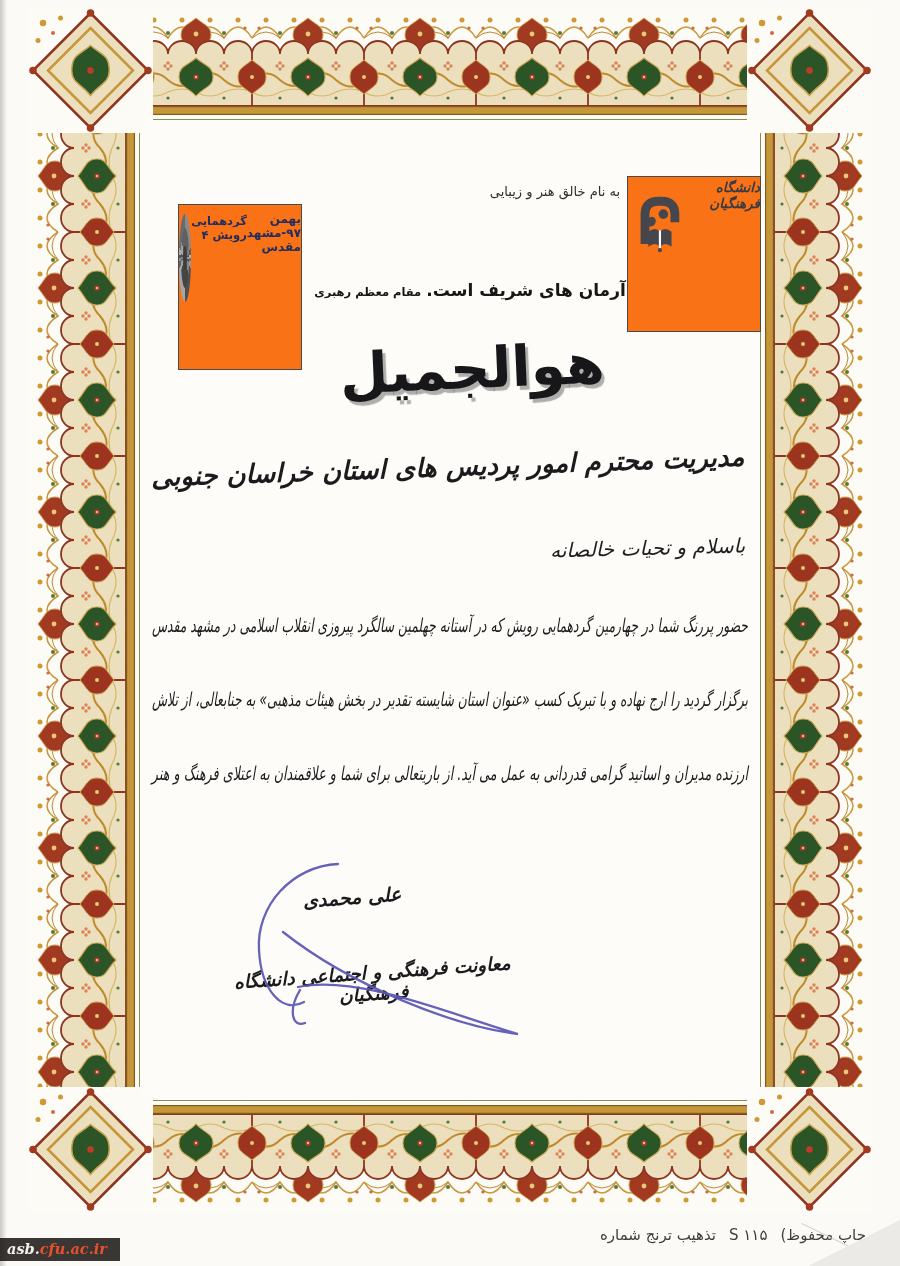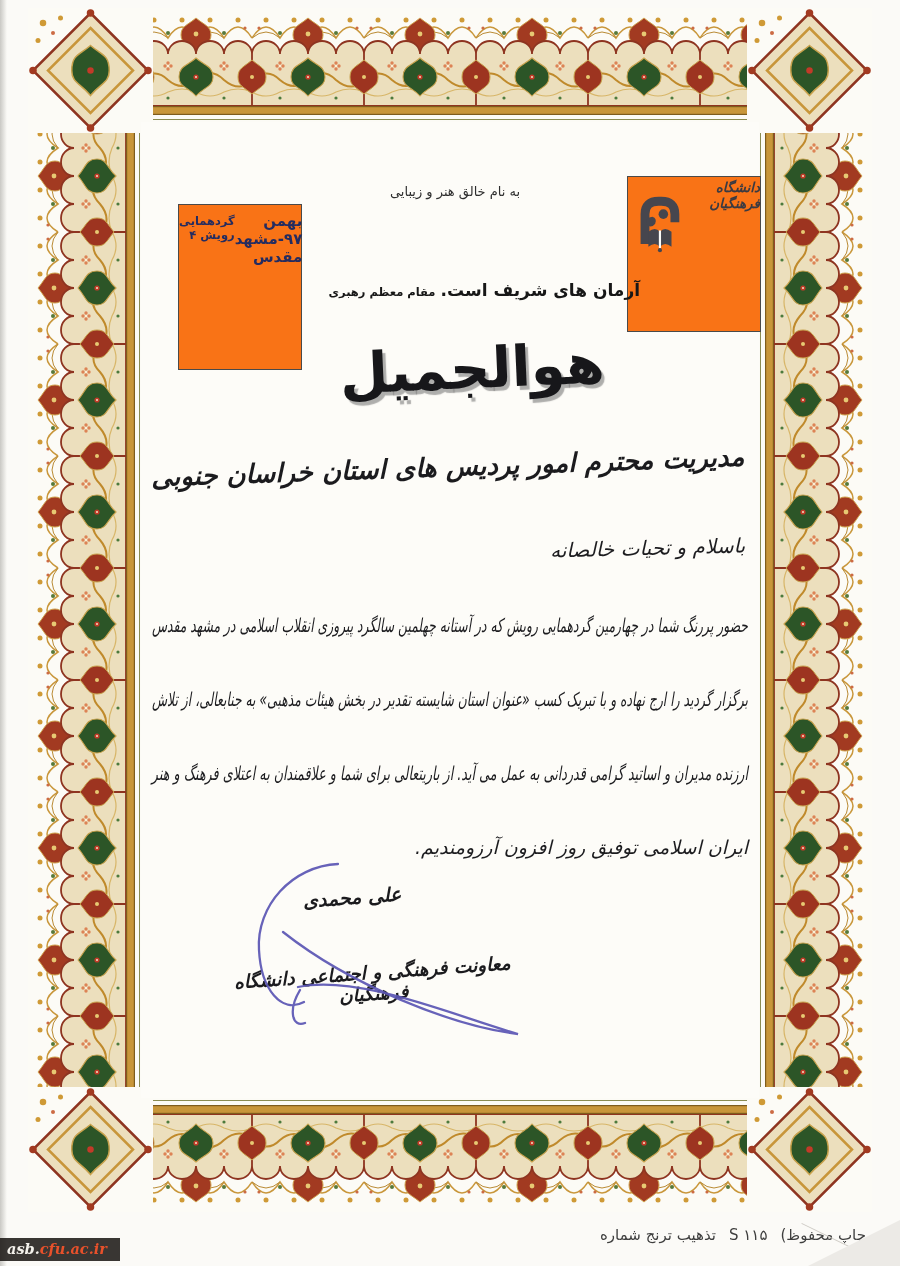--- a/index.html
+++ b/index.html
@@ -19,28 +19,28 @@
   .rosette{position:relative;width:88px;height:88px;margin-top:9px;border-radius:50%;
     background:conic-gradient(#8a8a8a 0 30deg,#5c5c5c 0 60deg,#b2b2b2 0 90deg,#6e6e6e 0 120deg,
       #989898 0 150deg,#4f4f4f 0 180deg,#a6a6a6 0 210deg,#646464 0 240deg,#8f8f8f 0 270deg,
       #575757 0 300deg,#aeaeae 0 330deg,#6a6a6a 0 360deg);}
   .rosette::after{content:"";position:absolute;inset:16%;border-radius:50%;
     background:conic-gradient(from 18deg,#7b7b7b 0 30deg,#4a4a4a 0 60deg,#9c9c9c 0 90deg,
       #555 0 120deg,#8a8a8a 0 150deg,#454545 0 180deg,#a0a0a0 0 210deg,#5e5e5e 0 240deg,
       #828282 0 270deg,#4e4e4e 0 300deg,#a6a6a6 0 330deg,#606060 0 360deg);}
   .rosette::before{content:"";position:absolute;inset:36%;border-radius:50%;background:#3d3d3d;z-index:3;}
   .badge-caption{font-size:11.5px;font-weight:bold;color:#242c60;margin-top:9px;}
-  .badge-caption2{font-size:15px;font-weight:bold;color:#242c60;margin-top:7px;}
+  .badge-caption2{font-size:12px;font-weight:bold;color:#242c60;margin-top:7px;}
   .uni-name{font-size:13.5px;font-style:italic;font-weight:bold;color:#3a3a42;margin-top:2px;}
 
-  .bismillah{position:absolute;left:390px;top:184px;width:230px;text-align:left;
+  .bismillah{position:absolute;left:390px;top:184px;width:230px;text-align:right;
     font-size:13px;color:#2e2e2e;direction:rtl;}
   .quote1{position:absolute;left:300px;top:227px;width:340px;text-align:center;
     font-size:17px;font-weight:bold;color:#171717;direction:rtl;}
-  .quote2{position:absolute;left:300px;top:280px;width:340px;text-align:right;direction:rtl;color:#171717;}
+  .quote2{position:absolute;left:300px;top:280px;width:340px;text-align:center;direction:rtl;color:#171717;}
   .quote2 .q2{font-size:17px;font-weight:bold;}
   .quote2 .attr{font-size:11.5px;font-weight:bold;}
 
   .title{position:absolute;left:143px;right:143px;top:336px;text-align:center;direction:rtl;
     font-size:56px;font-weight:900;color:#17171a;transform:translateX(22px) rotate(-2.5deg);
     text-shadow:3px 4px 1px rgba(110,110,110,.55);}
 
   .addressee{position:absolute;right:155px;top:452px;direction:rtl;font-size:26px;font-weight:bold;
     font-style:italic;color:#1b1b1e;transform:rotate(-2deg);}
   .salutation{position:absolute;right:155px;top:536px;direction:rtl;font-size:20px;font-style:italic;
@@ -191,21 +191,20 @@
 
     <div class="title">هوالجمیل</div>
 
     <div class="addressee">مدیریت محترم امور پردیس های استان خراسان جنوبی</div>
     <div class="salutation">باسلام و تحیات خالصانه</div>
 
     <div class="body-text">
       <span class="line" style="transform: scaleX(0.650655);">حضور پررنگ شما در چهارمین گردهمایی رویش که در آستانه چهلمین سالگرد پیروزی انقلاب اسلامی در مشهد مقدس</span>
       <span class="line" style="transform: scaleX(0.650655);">برگزار گردید را ارج نهاده و با تبریک کسب «عنوان استان شایسته تقدیر در بخش هیئات مذهبی» به جنابعالی، از تلاش</span>
       <span class="line" style="transform: scaleX(0.669663);">ارزنده مدیران و اساتید گرامی قدردانی به عمل می آید. از باریتعالی برای شما و علاقمندان به اعتلای فرهنگ و هنر</span>
-      <span class="line">ایران اسلامی توفیق روز افزون آرزومندیم.</span>
     </div>
 
     <div class="sig-name">علی محمدی</div>
     <div class="sig-role">معاونت فرهنگی و اجتماعی دانشگاه فرهنگیان</div>
   </div>
 
   <svg class="sig-ink" width="900" height="1266" viewBox="0 0 900 1266" aria-hidden="true">
     <g fill="none" stroke="#5b56b4" stroke-width="2.3" stroke-linecap="round" opacity="0.92">
       <path d="M338,864 C292,866 256,906 259,950 C261,990 282,1014 304,1002"></path>
       <path d="M283,932 C350,985 452,1026 518,1034 C452,1015 358,974 298,987"></path>

